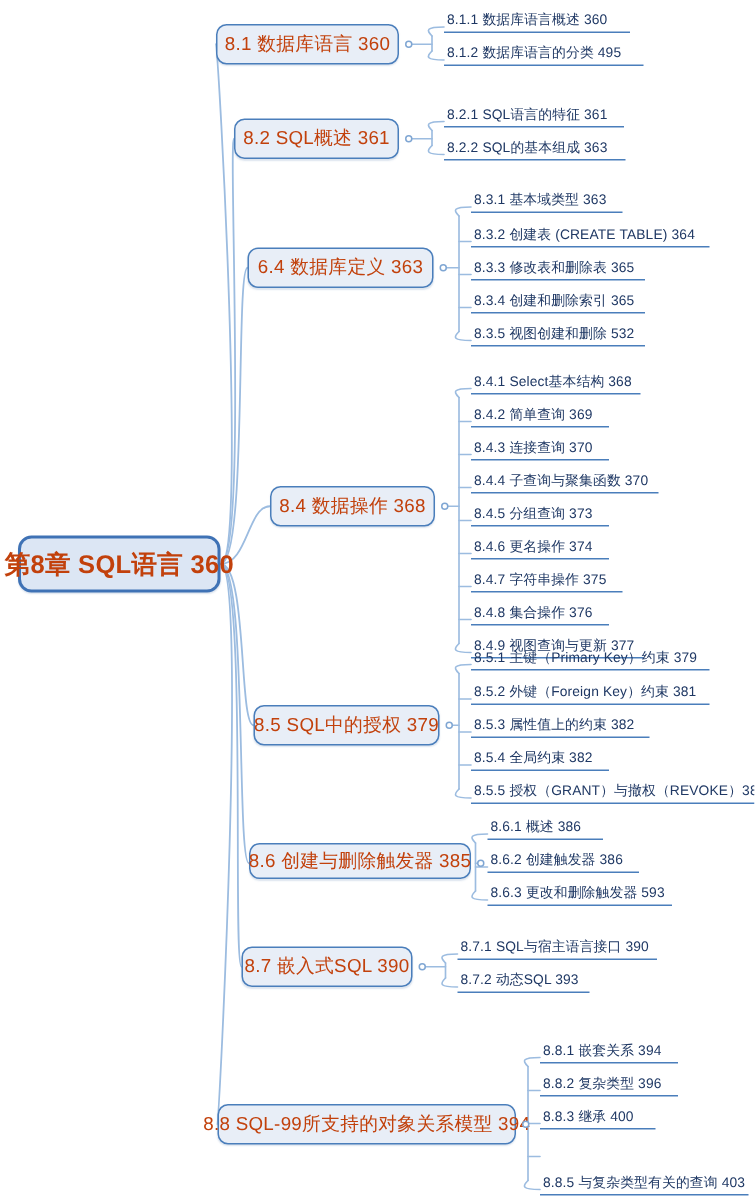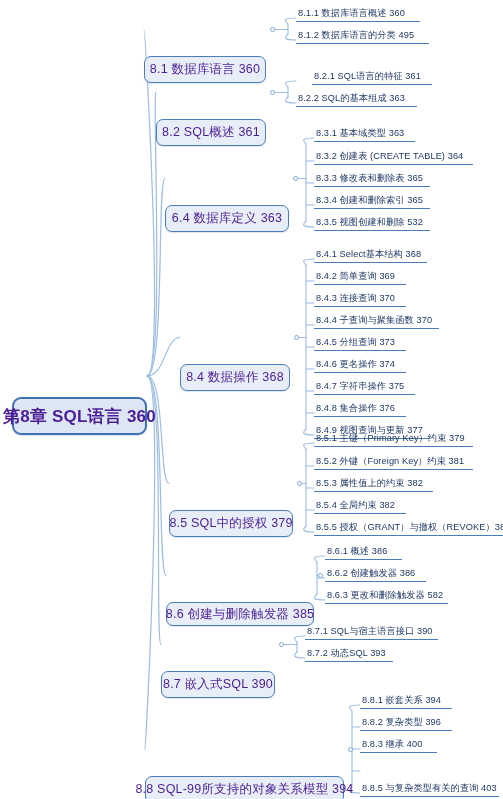--- a/index.html
+++ b/index.html
@@ -24,27 +24,26 @@
     width: 503px;
     height: 799px;
     pointer-events: none;
   }
   .node {
     position: absolute;
     box-sizing: border-box;
     background: #e8eef7;
     border: 1px solid #4a7ebb;
     border-radius: 7px;
-    color: #4c1d95;
+    color: #c2410c;
     white-space: nowrap;
     display: flex;
     align-items: center;
     justify-content: center;
     box-shadow: 0 1px 1px rgba(120,150,190,0.25);
-    margin-top: 40px;
   }
   .node.root {
     background: #dce6f4;
     border: 2px solid #3f72b5;
     border-radius: 9px;
     font-weight: bold;
     font-size: 17px;
     letter-spacing: 0.2px;
   }
   .node.branch {
@@ -151,21 +150,21 @@
     </svg>
 
   <div id="nodes-layer">
       <div class="node root" style="left: 12px; top: 357px; width: 135px; height: 38px;">第8章  SQL语言 360</div>
       <div class="node branch" style="left: 144px; top: 16px; width: 122px; height: 27px;">8.1  数据库语言 360</div>
       <div class="conn-dot" style="left: 269.5px; top: 27px;"></div>
       <div class="leaf" style="left: 296px; top: 7px; min-width: 124px;">8.1.1  数据库语言概述 360</div>
       <div class="leaf" style="left: 296px; top: 29px; min-width: 133px;">8.1.2  数据库语言的分类 495</div>
       <div class="node branch" style="left: 156px; top: 79px; width: 110px; height: 27px;">8.2  SQL概述 361</div>
       <div class="conn-dot" style="left: 269.5px; top: 90px;"></div>
-      <div class="leaf" style="left: 296px; top: 70px; min-width: 120px; margin-left: 16px;">8.2.1  SQL语言的特征 361</div>
+      <div class="leaf" style="left: 296px; top: 70px; min-width: 120px;">8.2.1  SQL语言的特征 361</div>
       <div class="leaf" style="left: 296px; top: 92px; min-width: 121px;">8.2.2  SQL的基本组成 363</div>
       <div class="node branch" style="left: 165px; top: 165px; width: 124px; height: 27px;">6.4  数据库定义 363</div>
       <div class="conn-dot" style="left: 292.5px; top: 176px;"></div>
       <div class="leaf" style="left: 314px; top: 127px; min-width: 101px;">8.3.1  基本域类型 363</div>
       <div class="leaf" style="left: 314px; top: 150px; min-width: 159px;">8.3.2  创建表 (CREATE TABLE) 364</div>
       <div class="leaf" style="left: 314px; top: 172px; min-width: 116px;">8.3.3  修改表和删除表 365</div>
       <div class="leaf" style="left: 314px; top: 194px; min-width: 116px;">8.3.4  创建和删除索引 365</div>
       <div class="leaf" style="left: 314px; top: 216px; min-width: 116px;">8.3.5  视图创建和删除 532</div>
       <div class="node branch" style="left: 180px; top: 324px; width: 110px; height: 27px;">8.4  数据操作 368</div>
       <div class="conn-dot" style="left: 293.5px; top: 335px;"></div>
@@ -182,21 +181,21 @@
       <div class="conn-dot" style="left: 296.5px; top: 481px;"></div>
       <div class="leaf" style="left: 314px; top: 432px; min-width: 159px;">8.5.1  主键（Primary Key）约束 379</div>
       <div class="leaf" style="left: 314px; top: 455px; min-width: 159px;">8.5.2  外键（Foreign Key）约束 381</div>
       <div class="leaf" style="left: 314px; top: 477px; min-width: 119px;">8.5.3  属性值上的约束 382</div>
       <div class="leaf" style="left: 314px; top: 499px; min-width: 92px;">8.5.4  全局约束 382</div>
       <div class="leaf" style="left: 314px; top: 521px; min-width: 185px;">8.5.5  授权（GRANT）与撤权（REVOKE）383</div>
       <div class="node branch" style="left: 166px; top: 562px; width: 148px; height: 24px;">8.6  创建与删除触发器 385</div>
       <div class="conn-dot" style="left: 317.5px; top: 573px;"></div>
       <div class="leaf" style="left: 325px; top: 545px; min-width: 77px;">8.6.1  概述 386</div>
       <div class="leaf" style="left: 325px; top: 567px; min-width: 101px;">8.6.2  创建触发器 386</div>
-      <div class="leaf" style="left: 325px; top: 589px; min-width: 123px;">8.6.3  更改和删除触发器 582</div>
+      <div class="leaf" style="left: 325px; top: 589px; min-width: 123px;">8.6.3  更改和删除触发器 593</div>
       <div class="node branch" style="left: 161px; top: 631px; width: 114px; height: 27px;">8.7  嵌入式SQL 390</div>
       <div class="conn-dot" style="left: 278.5px; top: 642px;"></div>
       <div class="leaf" style="left: 305px; top: 625px; min-width: 133px;">8.7.1  SQL与宿主语言接口 390</div>
       <div class="leaf" style="left: 305px; top: 647px; min-width: 88px;">8.7.2  动态SQL 393</div>
       <div class="node branch" style="left: 145px; top: 736px; width: 199px; height: 27px;">8.8  SQL-99所支持的对象关系模型 394</div>
       <div class="conn-dot" style="left: 347.5px; top: 747px;"></div>
       <div class="leaf" style="left: 360px; top: 694px; min-width: 92px;">8.8.1  嵌套关系 394</div>
       <div class="leaf" style="left: 360px; top: 716px; min-width: 92px;">8.8.2  复杂类型 396</div>
       <div class="leaf" style="left: 360px; top: 738px; min-width: 77px;">8.8.3  继承 400</div>
       <div class="leaf" style="left: 360px; top: 804px; min-width: 86px; margin-top: 29px;">8.8.4  引用类型 403</div>

